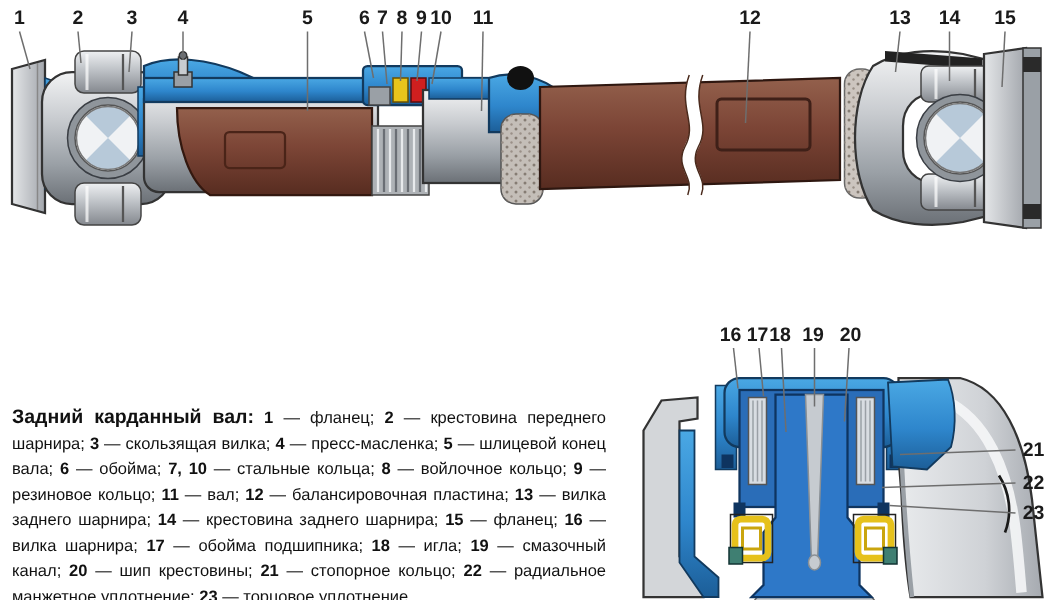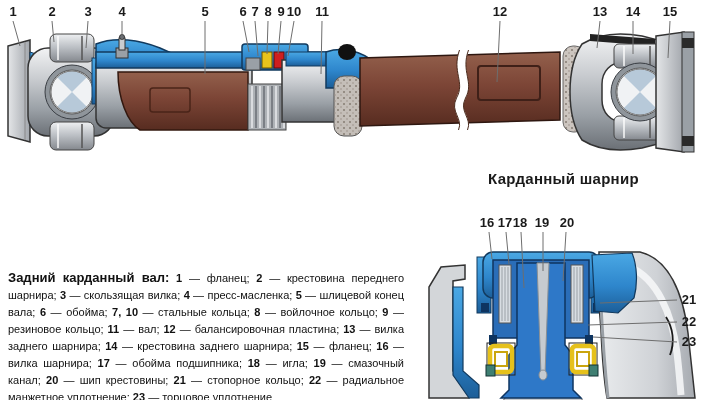--- a/index.html
+++ b/index.html
@@ -180,21 +180,20 @@
         <text x="500" y="16" text-anchor="middle" class="co">12</text>
         <line x1="600" y1="21" x2="597" y2="48" class="leader"></line>
         <text x="600" y="16" text-anchor="middle" class="co">13</text>
         <line x1="633" y1="21" x2="633" y2="54" class="leader"></line>
         <text x="633" y="16" text-anchor="middle" class="co">14</text>
         <line x1="670" y1="21" x2="668" y2="58" class="leader"></line>
         <text x="670" y="16" text-anchor="middle" class="co">15</text>
       </g>
   </svg>
 
-  <div class="detail-title">Карданный шарнир</div>
 
   <svg id="detail-svg" width="277" height="205" viewBox="0 0 277 205">
     <defs>
       <linearGradient id="dSteel" x1="0" y1="0" x2="1" y2="0">
         <stop offset="0" stop-color="#e9ebed"></stop>
           <stop offset="0.6" stop-color="#cfd2d6"></stop>
         <stop offset="1" stop-color="#a6aab0"></stop>
       </linearGradient>
     </defs>
 

